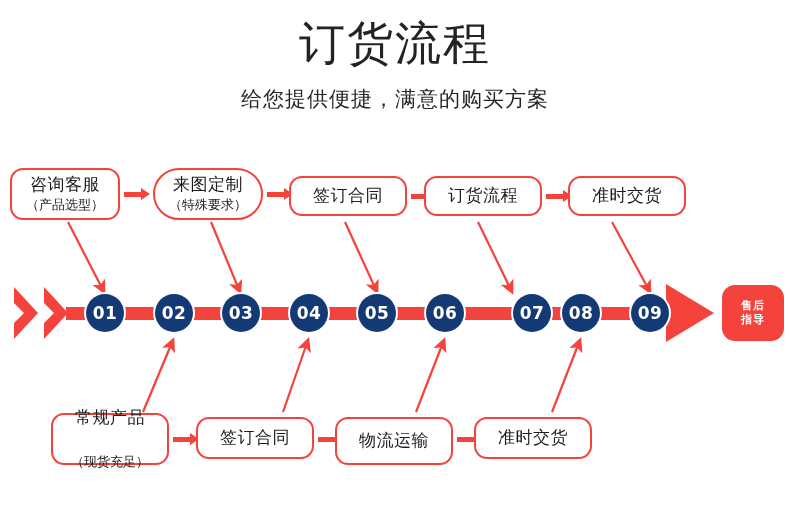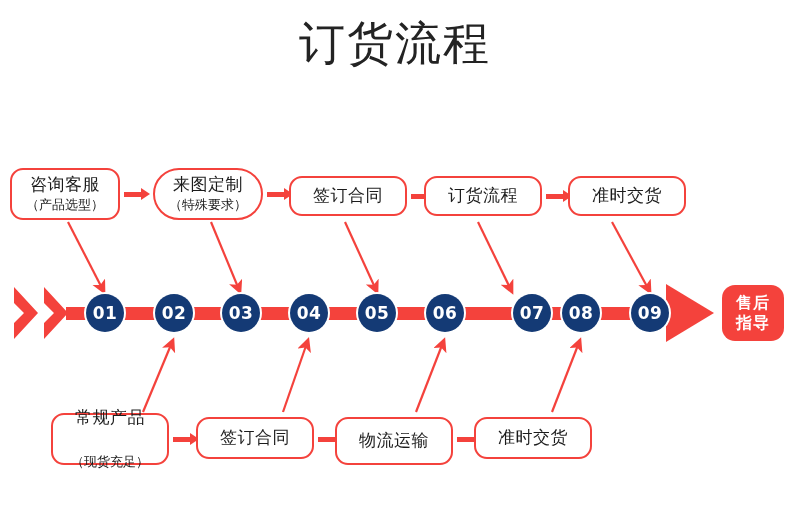--- a/index.html
+++ b/index.html
@@ -142,21 +142,21 @@
 
   #after-sales {
     position: absolute;
     left: 722px;
     top: 10px;
     width: 62px;
     height: 56px;
     border-radius: 13px;
     background: #f4423c;
     color: #ffffff;
-    font-size: 16px;
+    font-size: 11px;
     font-weight: bold;
     line-height: 1.25;
     display: flex;
     flex-direction: column;
     align-items: center;
     justify-content: center;
     letter-spacing: 1px;
   }
 
   
@@ -166,20 +166,21 @@
     width: 790px;
     height: 519px;
     pointer-events: none;
   }
 </style>
 </head>
 <body>
 
 <div id="header">
   <h1 id="page-title">订货流程</h1>
+  <p id="page-subtitle">给您提供便捷，满意的购买方案</p>
 </div>
 
 <svg id="connectors" viewBox="0 0 790 519" xmlns="http://www.w3.org/2000/svg">
   <defs>
     <marker id="ah" markerWidth="7" markerHeight="7" refX="5.2" refY="3.2" orient="auto">
       <path d="M0,0 L6.6,3.2 L0,6.4 L1.6,3.2 z" fill="#f4423c"></path>
     </marker>
   </defs>
   <g stroke="#f4423c" stroke-width="2.2" fill="none" marker-end="url(#ah)">
 

